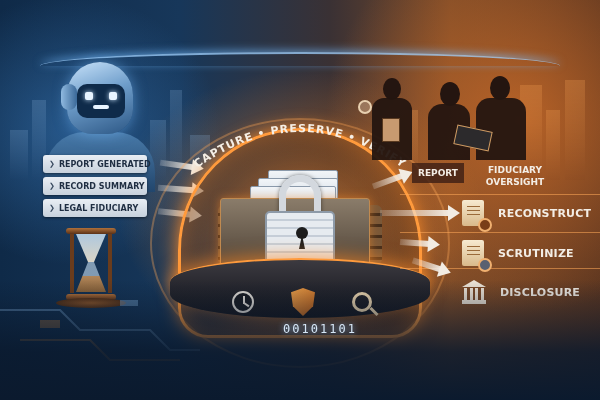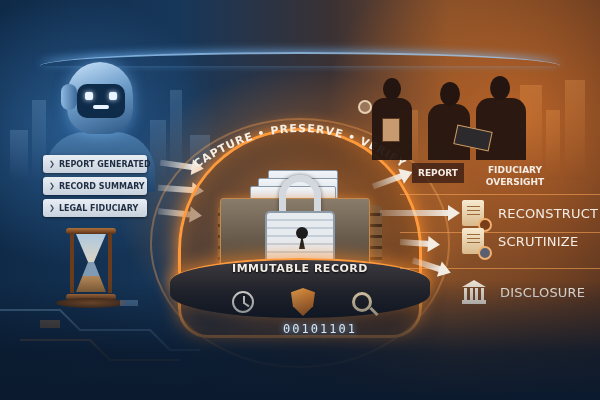--- a/index.html
+++ b/index.html
@@ -186,21 +186,21 @@
   .r-item { position: absolute; left: 462px; display: flex; align-items: center; }
   .r-ico { width: 22px; height: 26px; position: relative; margin-right: 14px; }
   .paper { position: absolute; inset: 0; background: linear-gradient(180deg,#f7ead0,#d9b98a); border-radius: 2px; }
   .paper::before { content: ""; position: absolute; left: 5px; right: 4px; top: 6px; height: 12px; background: repeating-linear-gradient(180deg, #9a6a3a 0 1px, transparent 1px 4px); }
   .badge-check { position: absolute; right: -8px; bottom: -6px; width: 14px; height: 14px; border-radius: 50%; background: #7a3e18; border: 2px solid #f0b070; }
   .badge-mag { position: absolute; right: -8px; bottom: -6px; width: 14px; height: 14px; border-radius: 50%; background: #5a6070; border: 2px solid #f0b070; }
   .bank { width: 24px; height: 24px; position: relative; margin-right: 14px; }
   .bank-roof { position: absolute; left: 0; top: 0; width: 24px; height: 7px; background: #eee4d6; clip-path: polygon(50% 0, 100% 100%, 0 100%); }
   .bank-cols { position: absolute; left: 2px; top: 8px; width: 20px; height: 12px; background: repeating-linear-gradient(90deg, #eee4d6 0 3px, transparent 3px 5.5px); }
   .bank-base { position: absolute; left: 0; bottom: 0; width: 24px; height: 4px; background: #eee4d6; }
-  .r-label { font-weight: normal; font-size: 13px; color: #f3ede5; letter-spacing: 0.2px; }
+  .r-label { font-weight: bold; font-size: 11px; color: #f3ede5; letter-spacing: 0.2px; }
 
   .circuit { position: absolute; left: 0; top: 290px; width: 200px; height: 80px; opacity: 0.5; }
 </style>
 </head>
 <body>
 
 <div class="stage">
 
   <div class="skyline">
     <div class="bld" style="left:10px;width:18px;height:50px"></div>
@@ -287,21 +287,20 @@
   <div class="folder"></div>
 
   <div class="lock">
     <div class="shackle"></div>
     <div class="lock-body">
         <div class="keyhole"></div>
       </div>
   </div>
 
   <div class="platform"></div>
-  <div class="platform-label">IMMUTABLE RECORD</div>
   <div class="pf-icons">
     <div class="clock"></div>
     <div class="shield"></div>
     <div class="mag"></div>
   </div>
 
   <div class="binary">00101101</div>
 
   <div>
     <div class="p-head" style="left:383px;top:78px;width:18px;height:22px"></div>
@@ -329,21 +328,21 @@
   <div class="arrow" style="left:400px;top:240px;width:30px;transform:rotate(4deg)"></div>
   <div class="arrow" style="left:412px;top:262px;width:30px;transform:rotate(18deg)"></div>
 
   <div class="r-item" style="top:200px">
     <div class="r-ico">
         <div class="paper"></div>
         <div class="badge-check"></div>
       </div>
     <span class="r-label">RECONSTRUCT</span>
   </div>
-  <div class="r-item" style="top:228px">
+  <div class="r-item" style="top:240px">
     <div class="r-ico">
         <div class="paper"></div>
         <div class="badge-mag"></div>
       </div>
     <span class="r-label">SCRUTINIZE</span>
   </div>
   <div class="r-item" style="top:280px">
     <div class="bank">
       <div class="bank-roof"></div>
         <div class="bank-cols"></div>

